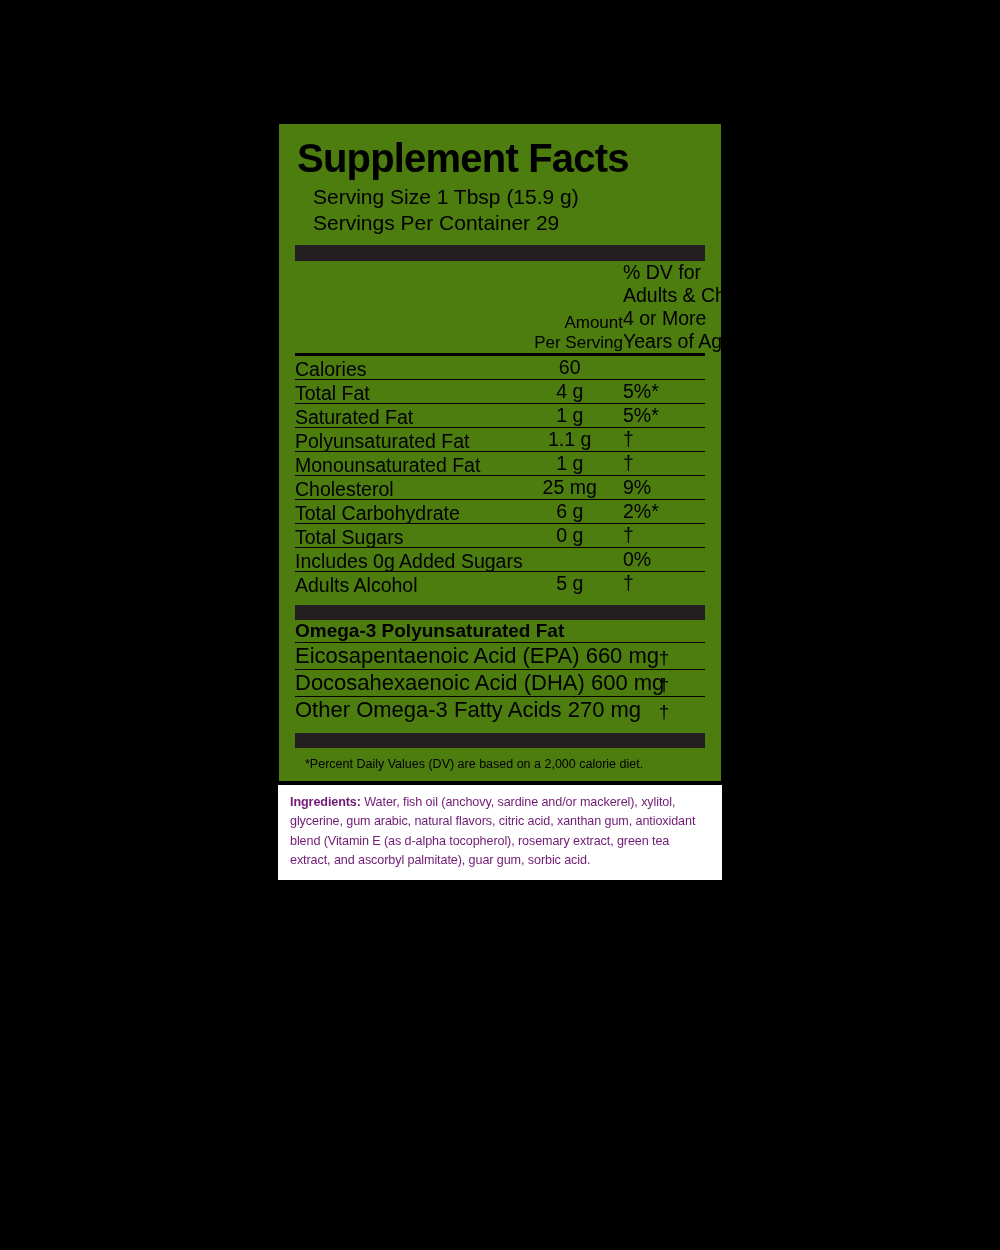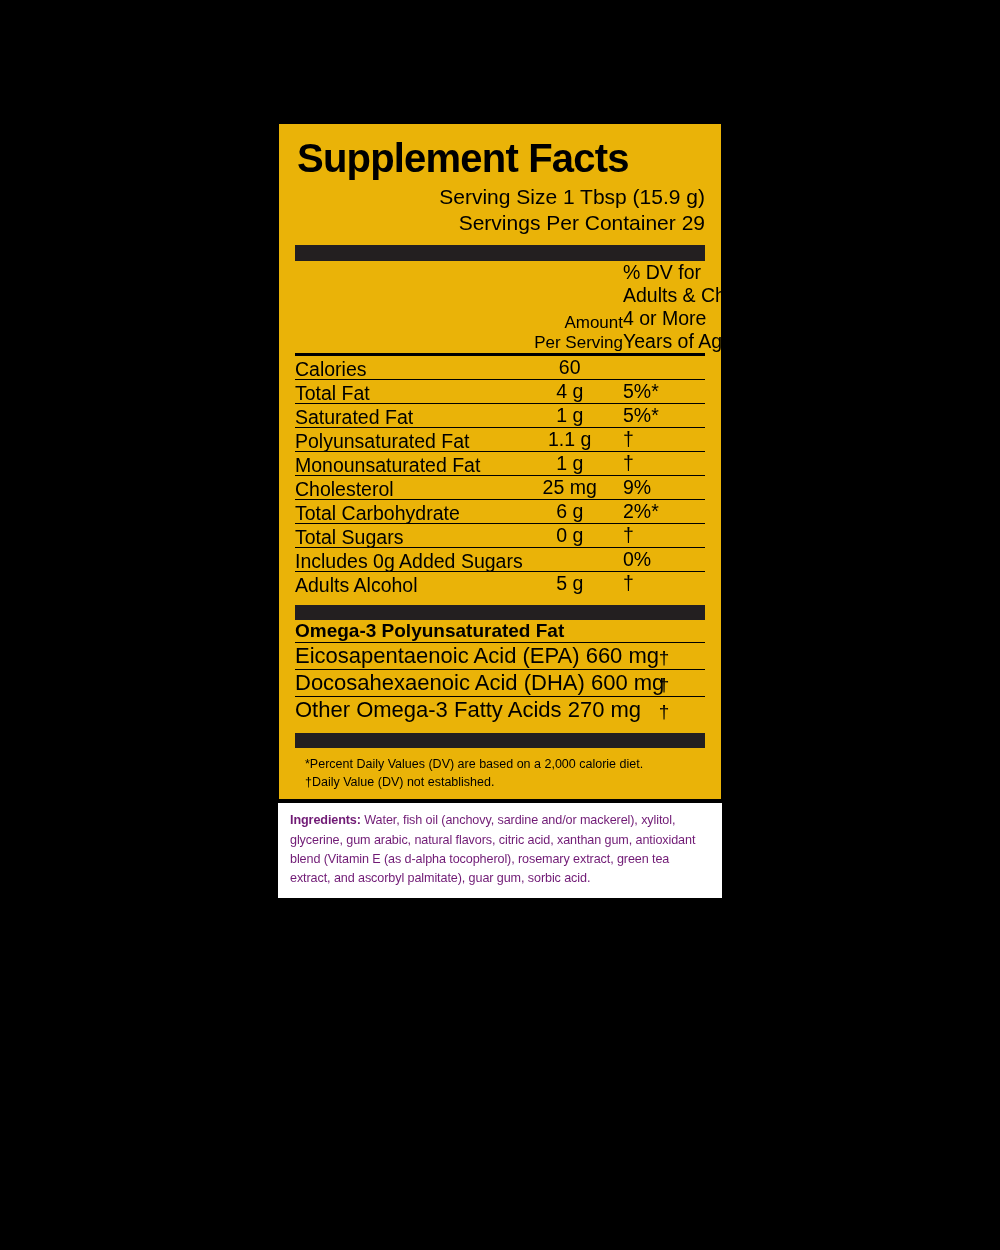--- a/index.html
+++ b/index.html
@@ -26,42 +26,41 @@
   #label-wrap {
     position: absolute;
     left: 275px;
     top: 120px;
     width: 450px;
     background: #ffffff;
   }
 
   
   .panel {
-    background: #eab308;
+    background: #4d7c0f;
     border: 4px solid #000000;
     box-sizing: border-box;
     padding: 10px 16px 6px 16px;
   }
 
   .title {
     font-size: 40px;
     font-weight: bold;
     line-height: 1.0;
     letter-spacing: -0.8px;
     color: #000;
     margin: 4px 0 6px 2px;
   }
 
   .serving-line {
     font-size: 21px;
     line-height: 1.22;
     color: #000;
     margin-left: 18px;
     white-space: nowrap;
-    text-align: right;
   }
 
   .bar-thick {
     height: 16px;
     background: #231f20;
     margin-top: 10px;
   }
   .bar-thick.slim {
     height: 15px;
   }
@@ -333,21 +332,20 @@
           <td class="omega-row" colspan="2">Other Omega-3 Fatty Acids 270 mg</td>
           <td class="omega-dv">†</td>
         </tr>
       </tbody>
         </table>
 
       <div class="bar-thick slim"></div>
 
       <div class="footnotes">
         <div>*Percent Daily Values (DV) are based on a 2,000 calorie diet.</div>
-        <div>†Daily Value (DV) not established.</div>
       </div>
 
     </div>
 
     <div class="ingredients">
       <b>Ingredients:</b><span> Water, fish oil (anchovy, sardine and/or mackerel), xylitol, glycerine, gum arabic, natural flavors, citric acid, xanthan gum, antioxidant blend (Vitamin E (as d-alpha tocopherol), rosemary extract, green tea extract, and ascorbyl palmitate), guar gum, sorbic acid.</span>
     </div>
 
   </div>
 </div>

